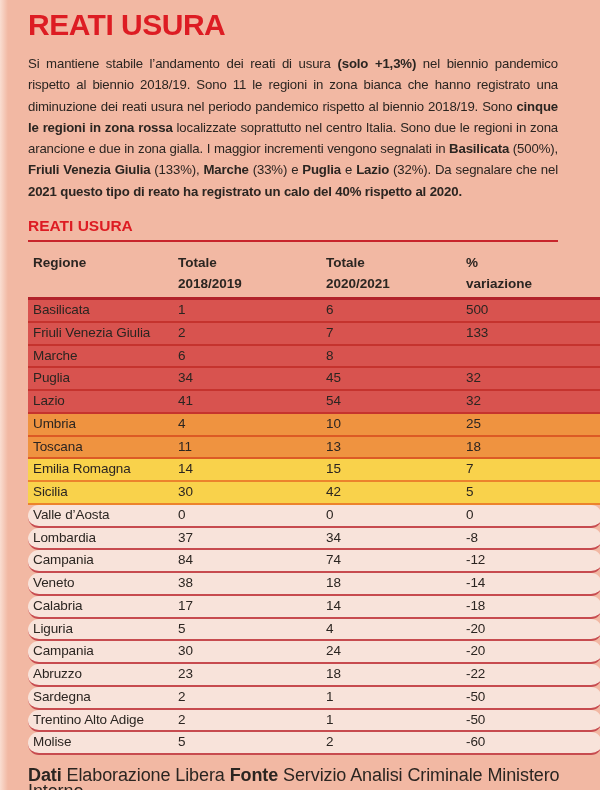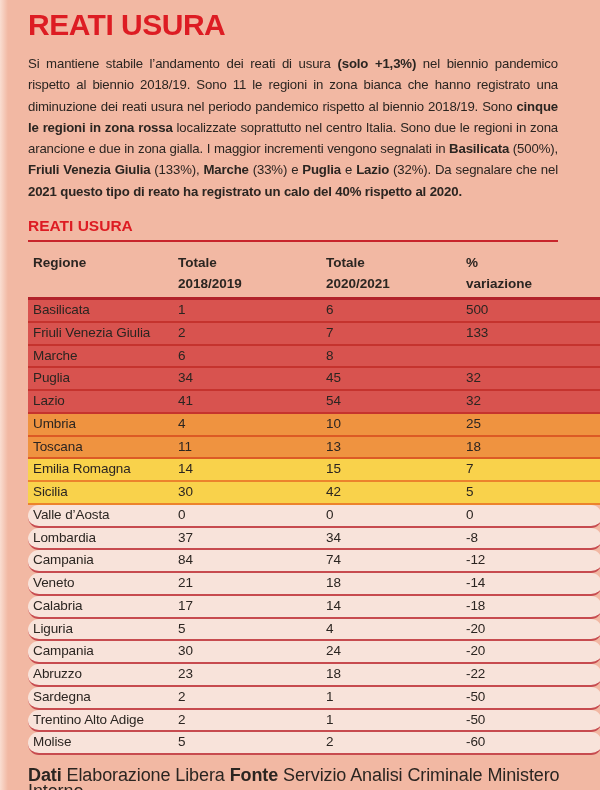--- a/index.html
+++ b/index.html
@@ -191,21 +191,21 @@
 
   <div class="t-row zona-bianca">
     <div>Campania</div>
     <div>84</div>
     <div>74</div>
     <div>-12</div>
   </div>
 
   <div class="t-row zona-bianca">
     <div>Veneto</div>
-    <div>21</div>
+    <div>38</div>
     <div>18</div>
     <div>-14</div>
   </div>
 
   <div class="t-row zona-bianca">
     <div>Calabria</div>
     <div>17</div>
     <div>14</div>
     <div>-18</div>
   </div>

